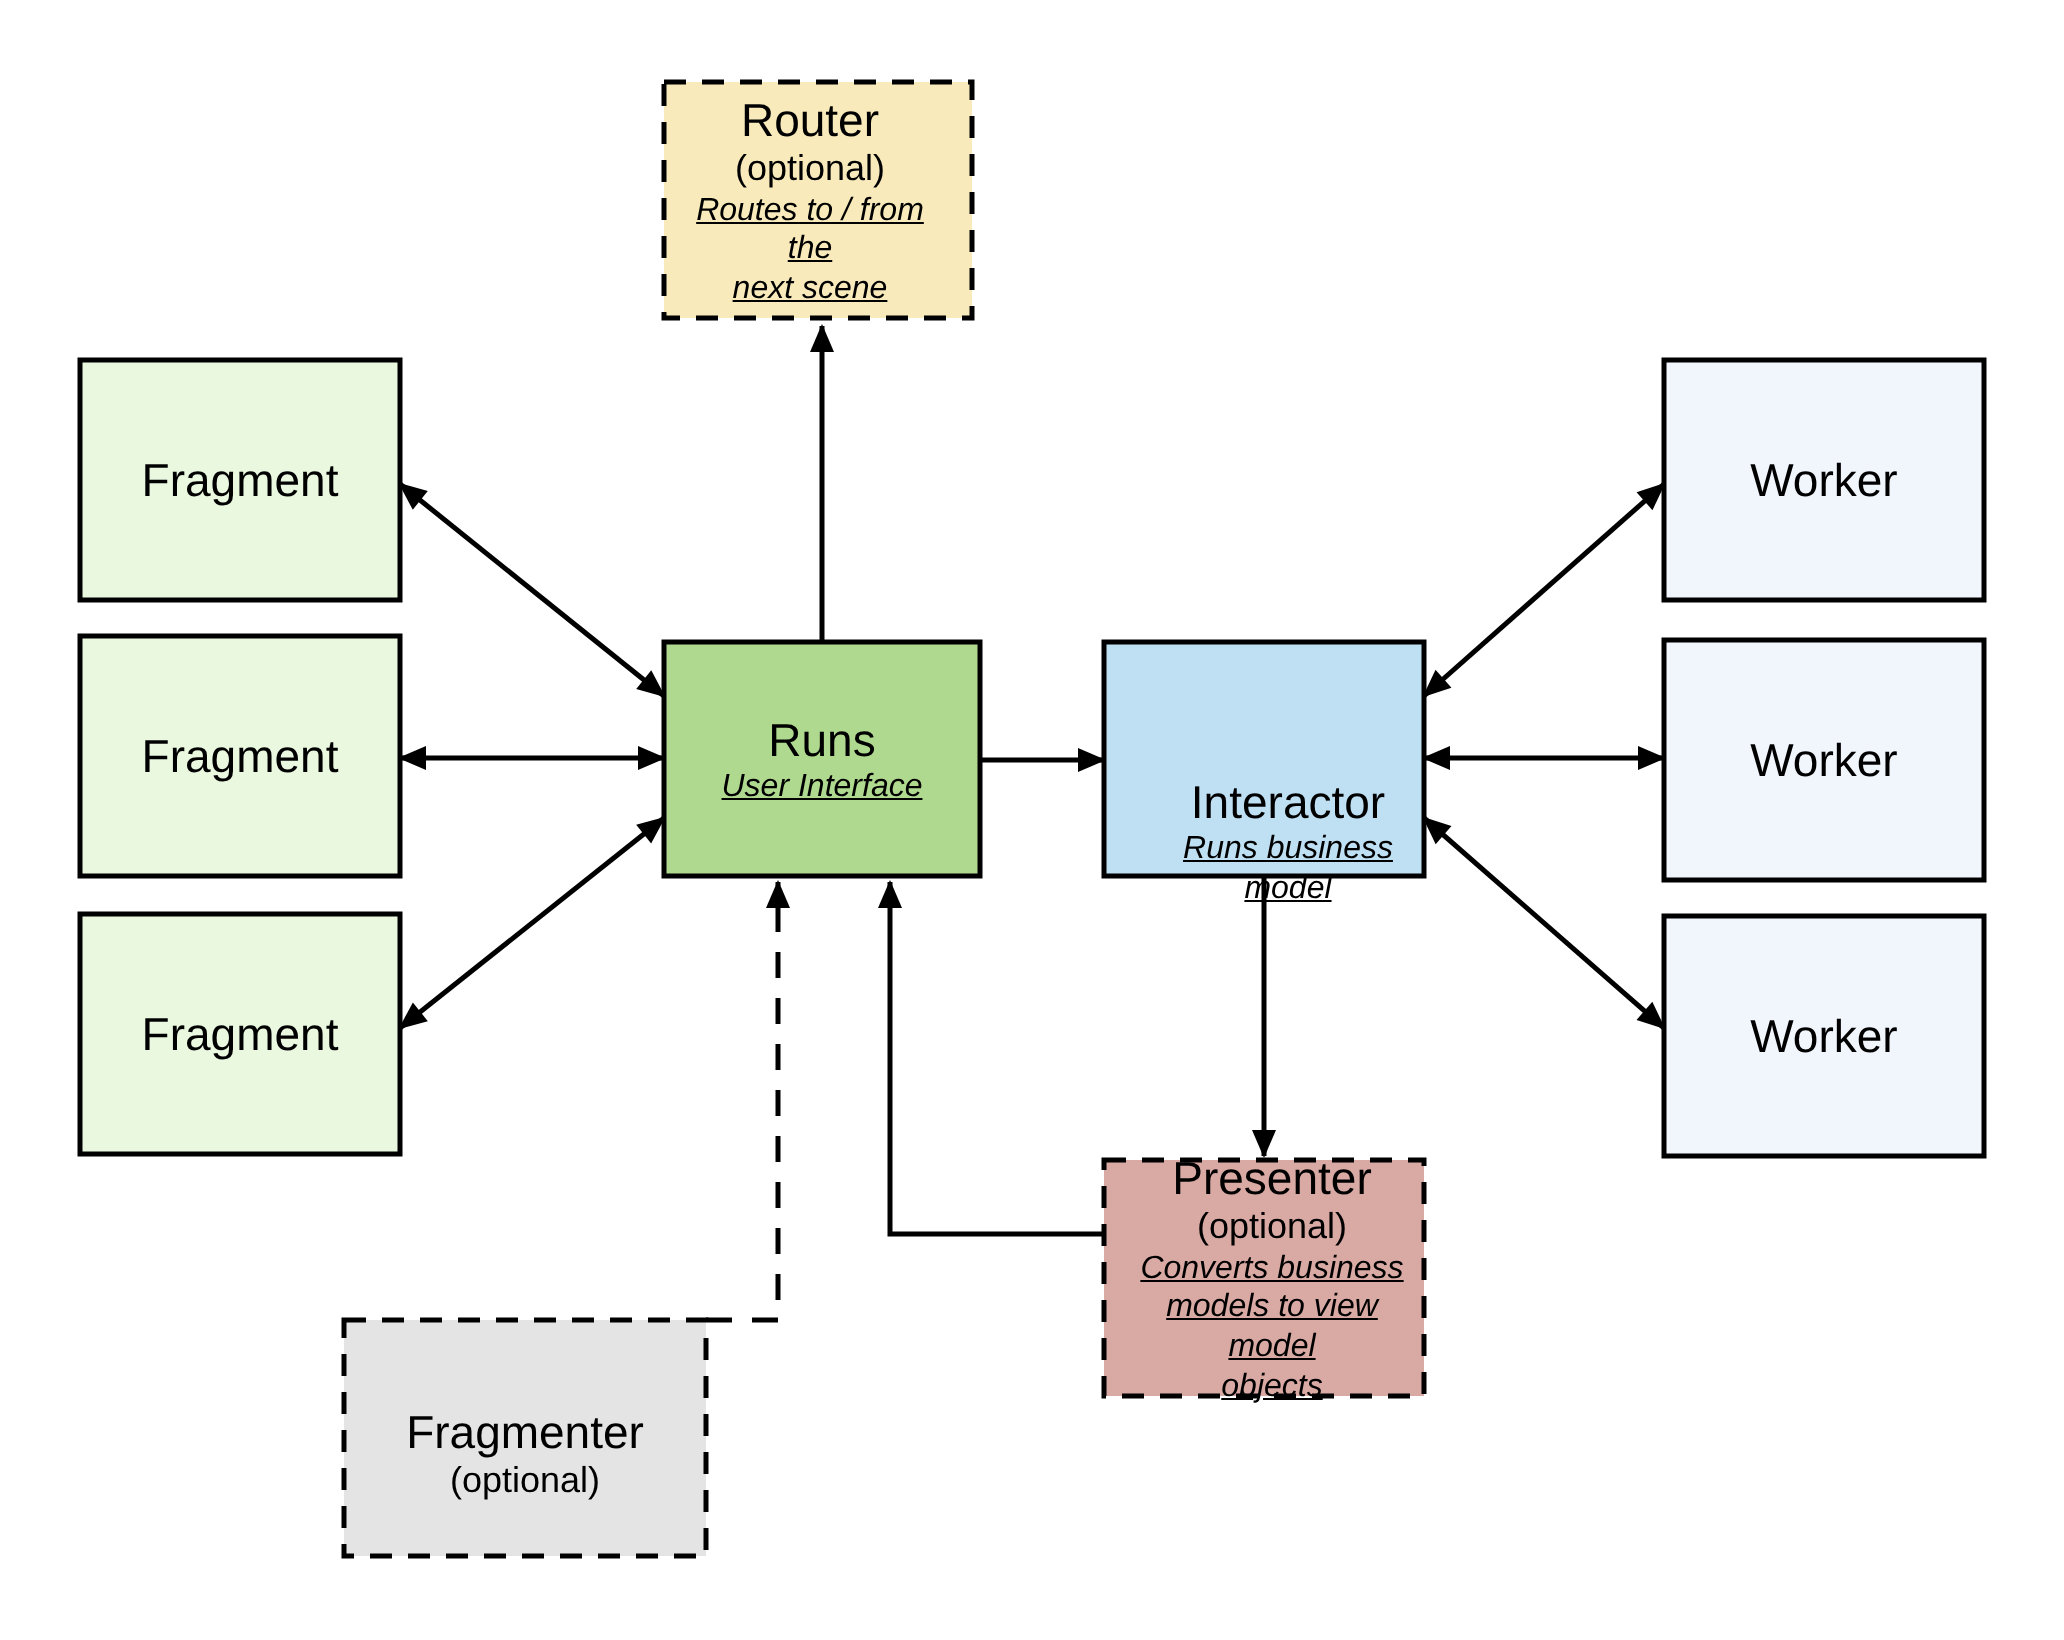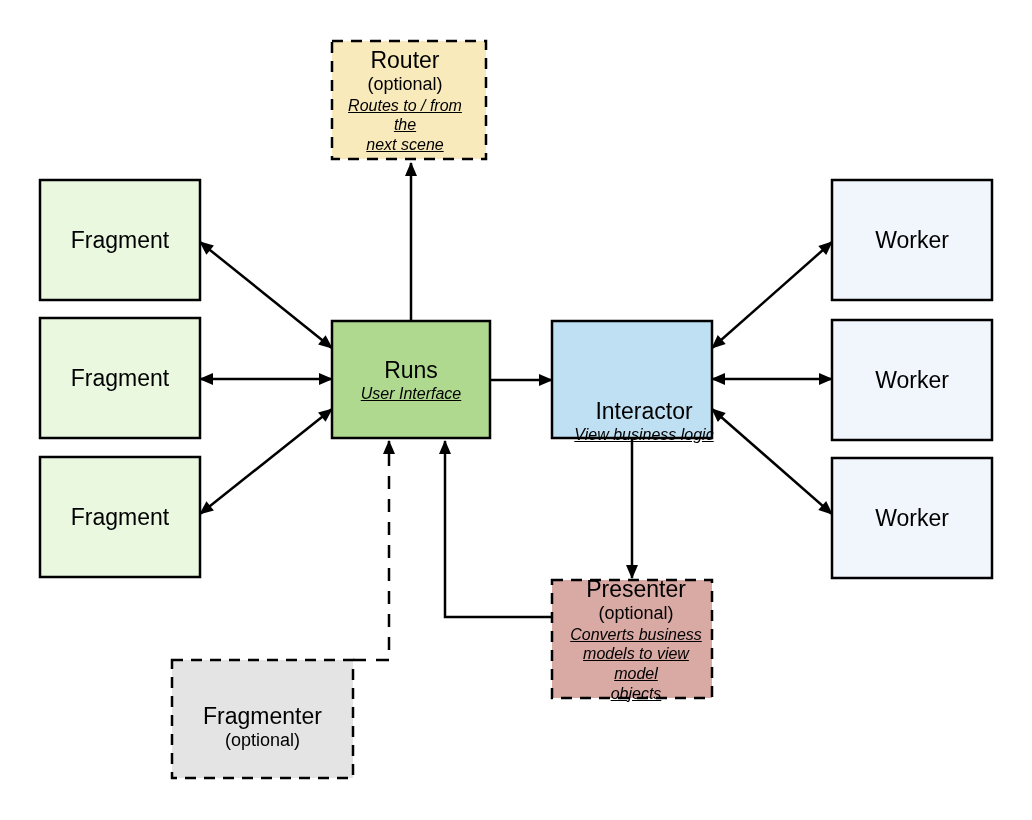--- a/index.html
+++ b/index.html
@@ -102,21 +102,21 @@
       </div>
       <div class="node" style="left: 40px; top: 457px; width: 160px; height: 120px;">
         <span class="label">Fragment</span>
       </div>
       <div class="node" style="left: 332px; top: 321px; width: 158px; height: 117px;">
         <span class="label">Runs</span>
         <span class="desc">User Interface</span>
       </div>
       <div class="node" style="left: 564px; top: 321px; width: 160px; height: 117px; margin-top: 41px;">
         <span class="label">Interactor</span>
-        <span class="desc">View business logic</span>
+        <span class="desc">Runs business model</span>
       </div>
       <div class="node" style="left: 832px; top: 180px; width: 160px; height: 120px;">
         <span class="label">Worker</span>
       </div>
       <div class="node" style="left: 832px; top: 320px; width: 160px; height: 120px;">
         <span class="label">Worker</span>
       </div>
       <div class="node" style="left: 832px; top: 458px; width: 160px; height: 120px;">
         <span class="label">Worker</span>
       </div>

